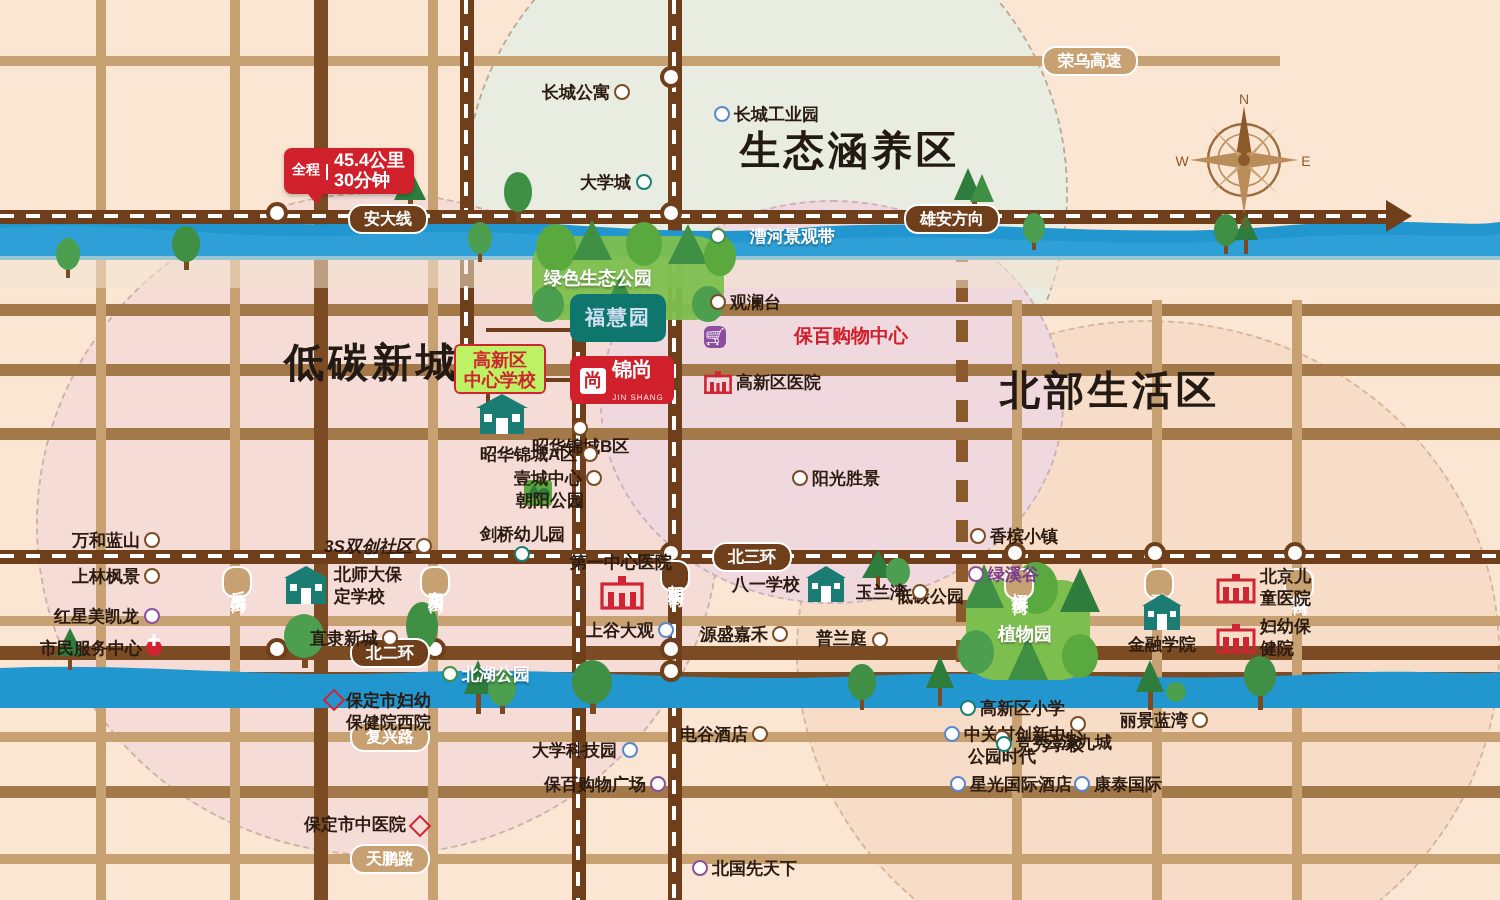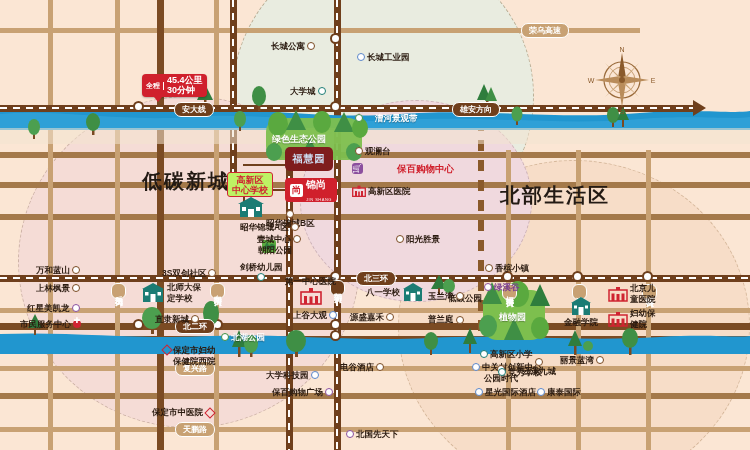--- a/index.html
+++ b/index.html
@@ -111,21 +111,21 @@
 
   
   .school-callout{
     position:absolute;border:1.5px solid #cf2431;border-radius:3px;
     background:#bef264;padding:2px 4px 1px;text-align:center;
     color:#cf2431;font-weight:bold;font-size:9px;line-height:10px;
   }
 
   
   .blk-blue{
-    position:absolute;background:#7f1d1d;border-radius:5px;
+    position:absolute;background:#0f766e;border-radius:5px;
     color:#cfe0f5;font-weight:bold;font-size:10px;
     display:flex;align-items:center;justify-content:center;letter-spacing:1px;
   }
   
   .blk-red{
     position:absolute;background:#d0202c;border-radius:4px;
     display:flex;align-items:center;justify-content:center;gap:3px;
     color:#fff;font-weight:bold;font-size:10px;
   }
   .blk-red .sq{
@@ -343,20 +343,21 @@
     <rect x="0" y="0" width="14" height="13" rx="2" fill="#5aa93f"></rect>
     <polygon points="5,2 9,9 1,9" fill="#2f7d3d"></polygon>
     <circle cx="10" cy="7" r="3" fill="#2f7d3d"></circle>
   </svg>
   <svg class="abs" style="left:430px;top:274px;" width="26" height="22" viewBox="0 0 26 22">
     <polygon points="9,1 17,15 1,15" fill="#2f7d3d"></polygon>
     <ellipse cx="19" cy="12" rx="6" ry="7" fill="#4c9f4f"></ellipse>
     <rect x="8" y="14" width="2" height="6" fill="#7a4a22"></rect>
   </svg>
 
+  <div class="zone-title" style="left:370px;top:62px;font-size:20px;">生态涵养区</div>
   <div class="zone-title" style="left:142px;top:168px;font-size:20px;">低碳新城</div>
   <div class="zone-title" style="left:500px;top:182px;font-size:20px;">北部生活区</div>
 
   <div class="pill" style="left:521px;top:23px;">荣乌高速</div>
   <div class="pill dark" style="left:174px;top:102px;">安大线</div>
   <div class="pill dark" style="left:452px;top:102px;">雄安方向</div>
   <div class="pill dark" style="left:356px;top:271px;">北三环</div>
   <div class="pill dark" style="left:175px;top:319px;">北二环</div>
   <div class="pill" style="left:175px;top:361px;">复兴路</div>
   <div class="pill" style="left:175px;top:422px;">天鹏路</div>
@@ -486,21 +487,21 @@
   </div>
   <div class="poi rt" style="left:27px;top:303px;">
     <span class="dot purple"></span>
     <span class="tx">红星美凯龙</span>
   </div>
   <div class="poi rt" style="left:20px;top:319px;">
     <span class="dot star"></span>
     <span class="tx">市民服务中心</span>
   </div>
 
-  <div class="poi rt" style="left:162px;top:268px;">
+  <div class="poi rt" style="left:162px;top:268px;font-style:italic;">
     <span class="dot"></span>
     <span class="tx">3S双创社区</span>
   </div>
   <div class="poi" style="left:141px;top:282px;align-items:flex-start;">
     <svg width="24" height="22" viewBox="0 0 24 22">
       <polygon points="12,1 23,7 1,7" fill="#1b7c74"></polygon>
       <rect x="2" y="7" width="20" height="13" fill="#1b7c74"></rect>
       <rect x="9.5" y="12" width="5" height="8" fill="#fff"></rect>
       <rect x="4" y="10" width="3.5" height="3.5" fill="#fff"></rect>
       <rect x="16.5" y="10" width="3.5" height="3.5" fill="#fff"></rect>
@@ -558,21 +559,21 @@
     <span class="tx">香槟小镇</span>
   </div>
   <div class="poi" style="left:484px;top:282px;">
     <span class="dot purple"></span>
     <span class="tx" style="color:#7a3d8f;">绿溪谷</span>
   </div>
   <div class="poi rt" style="left:428px;top:291px;">
     <span class="dot"></span>
     <span class="tx">玉兰湾</span>
   </div>
-  <div class="poi rt" style="left:428px;top:314px;align-items:flex-end;">
+  <div class="poi rt" style="left:408px;top:314px;align-items:flex-end;">
     <span class="dot"></span>
     <span class="tx">普兰庭</span>
   </div>
 
   <div class="poi" style="left:564px;top:296px;flex-direction:column;gap:1px;">
     <svg width="22" height="20" viewBox="0 0 22 20">
       <polygon points="11,1 21,7 1,7" fill="#1b7c74"></polygon>
       <rect x="2" y="7" width="18" height="12" fill="#1b7c74"></rect>
       <rect x="8.5" y="11" width="5" height="8" fill="#fff"></rect>
       <rect x="4" y="9.5" width="3" height="3" fill="#fff"></rect>

